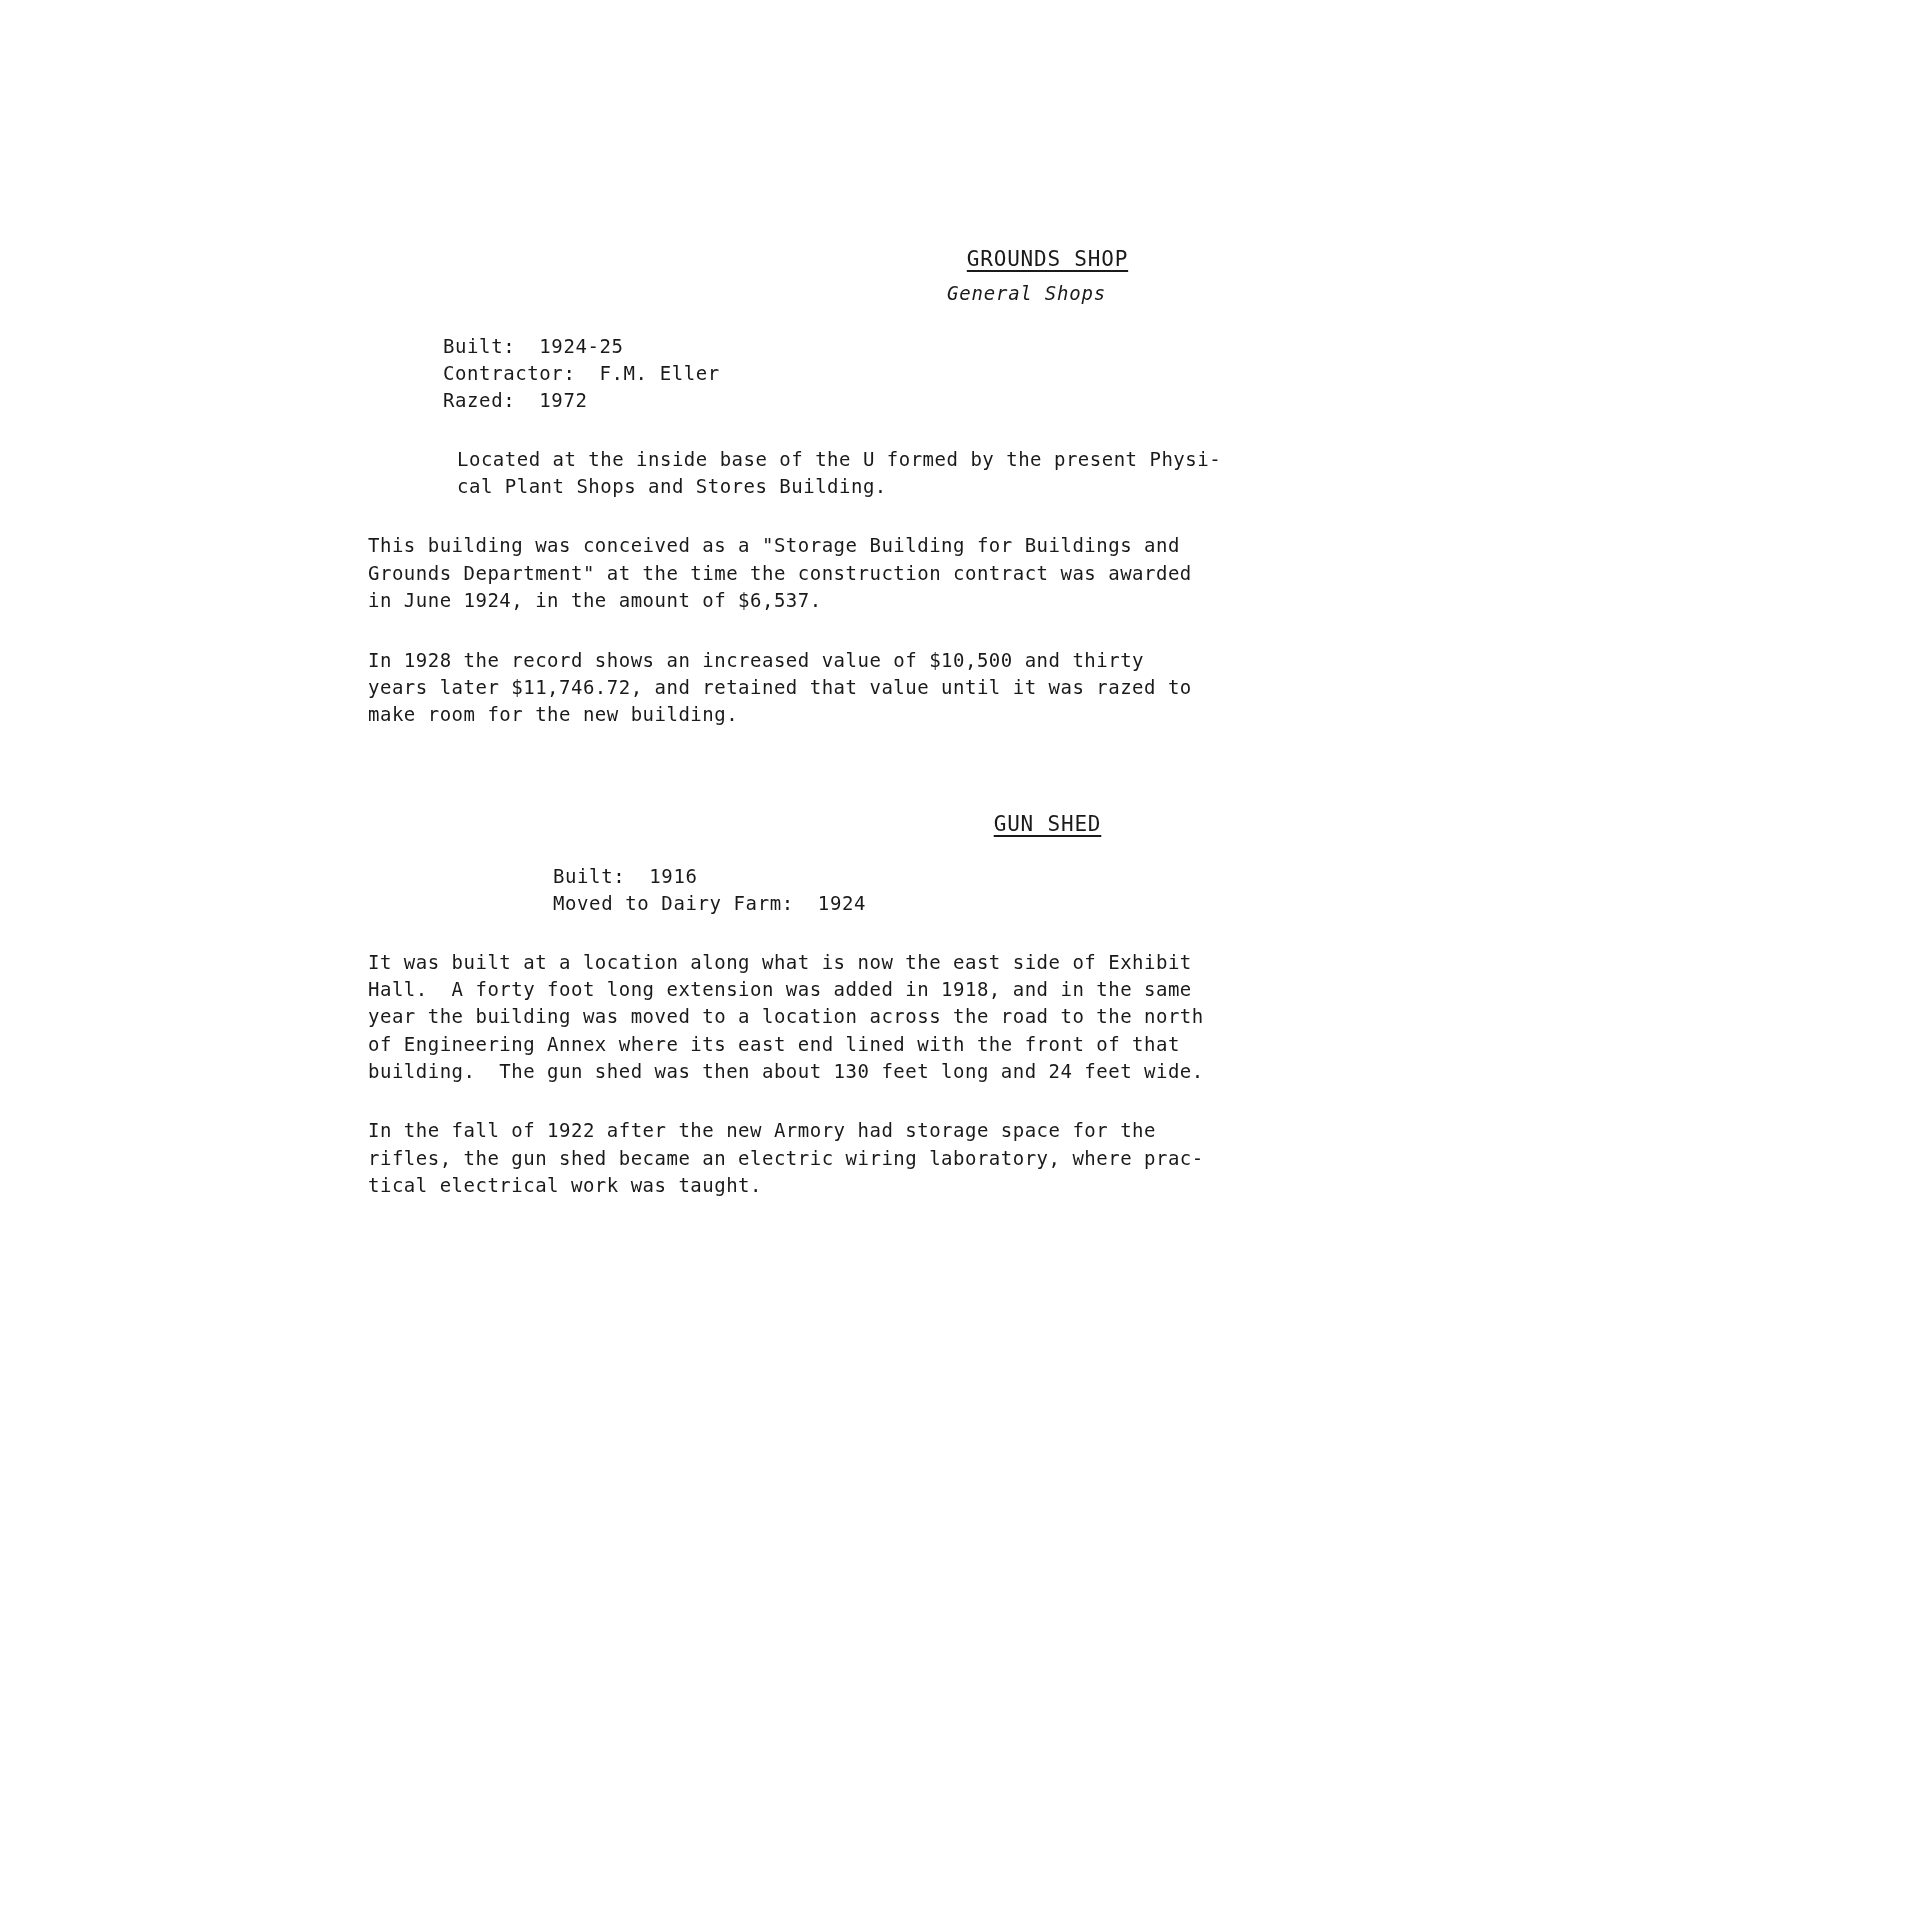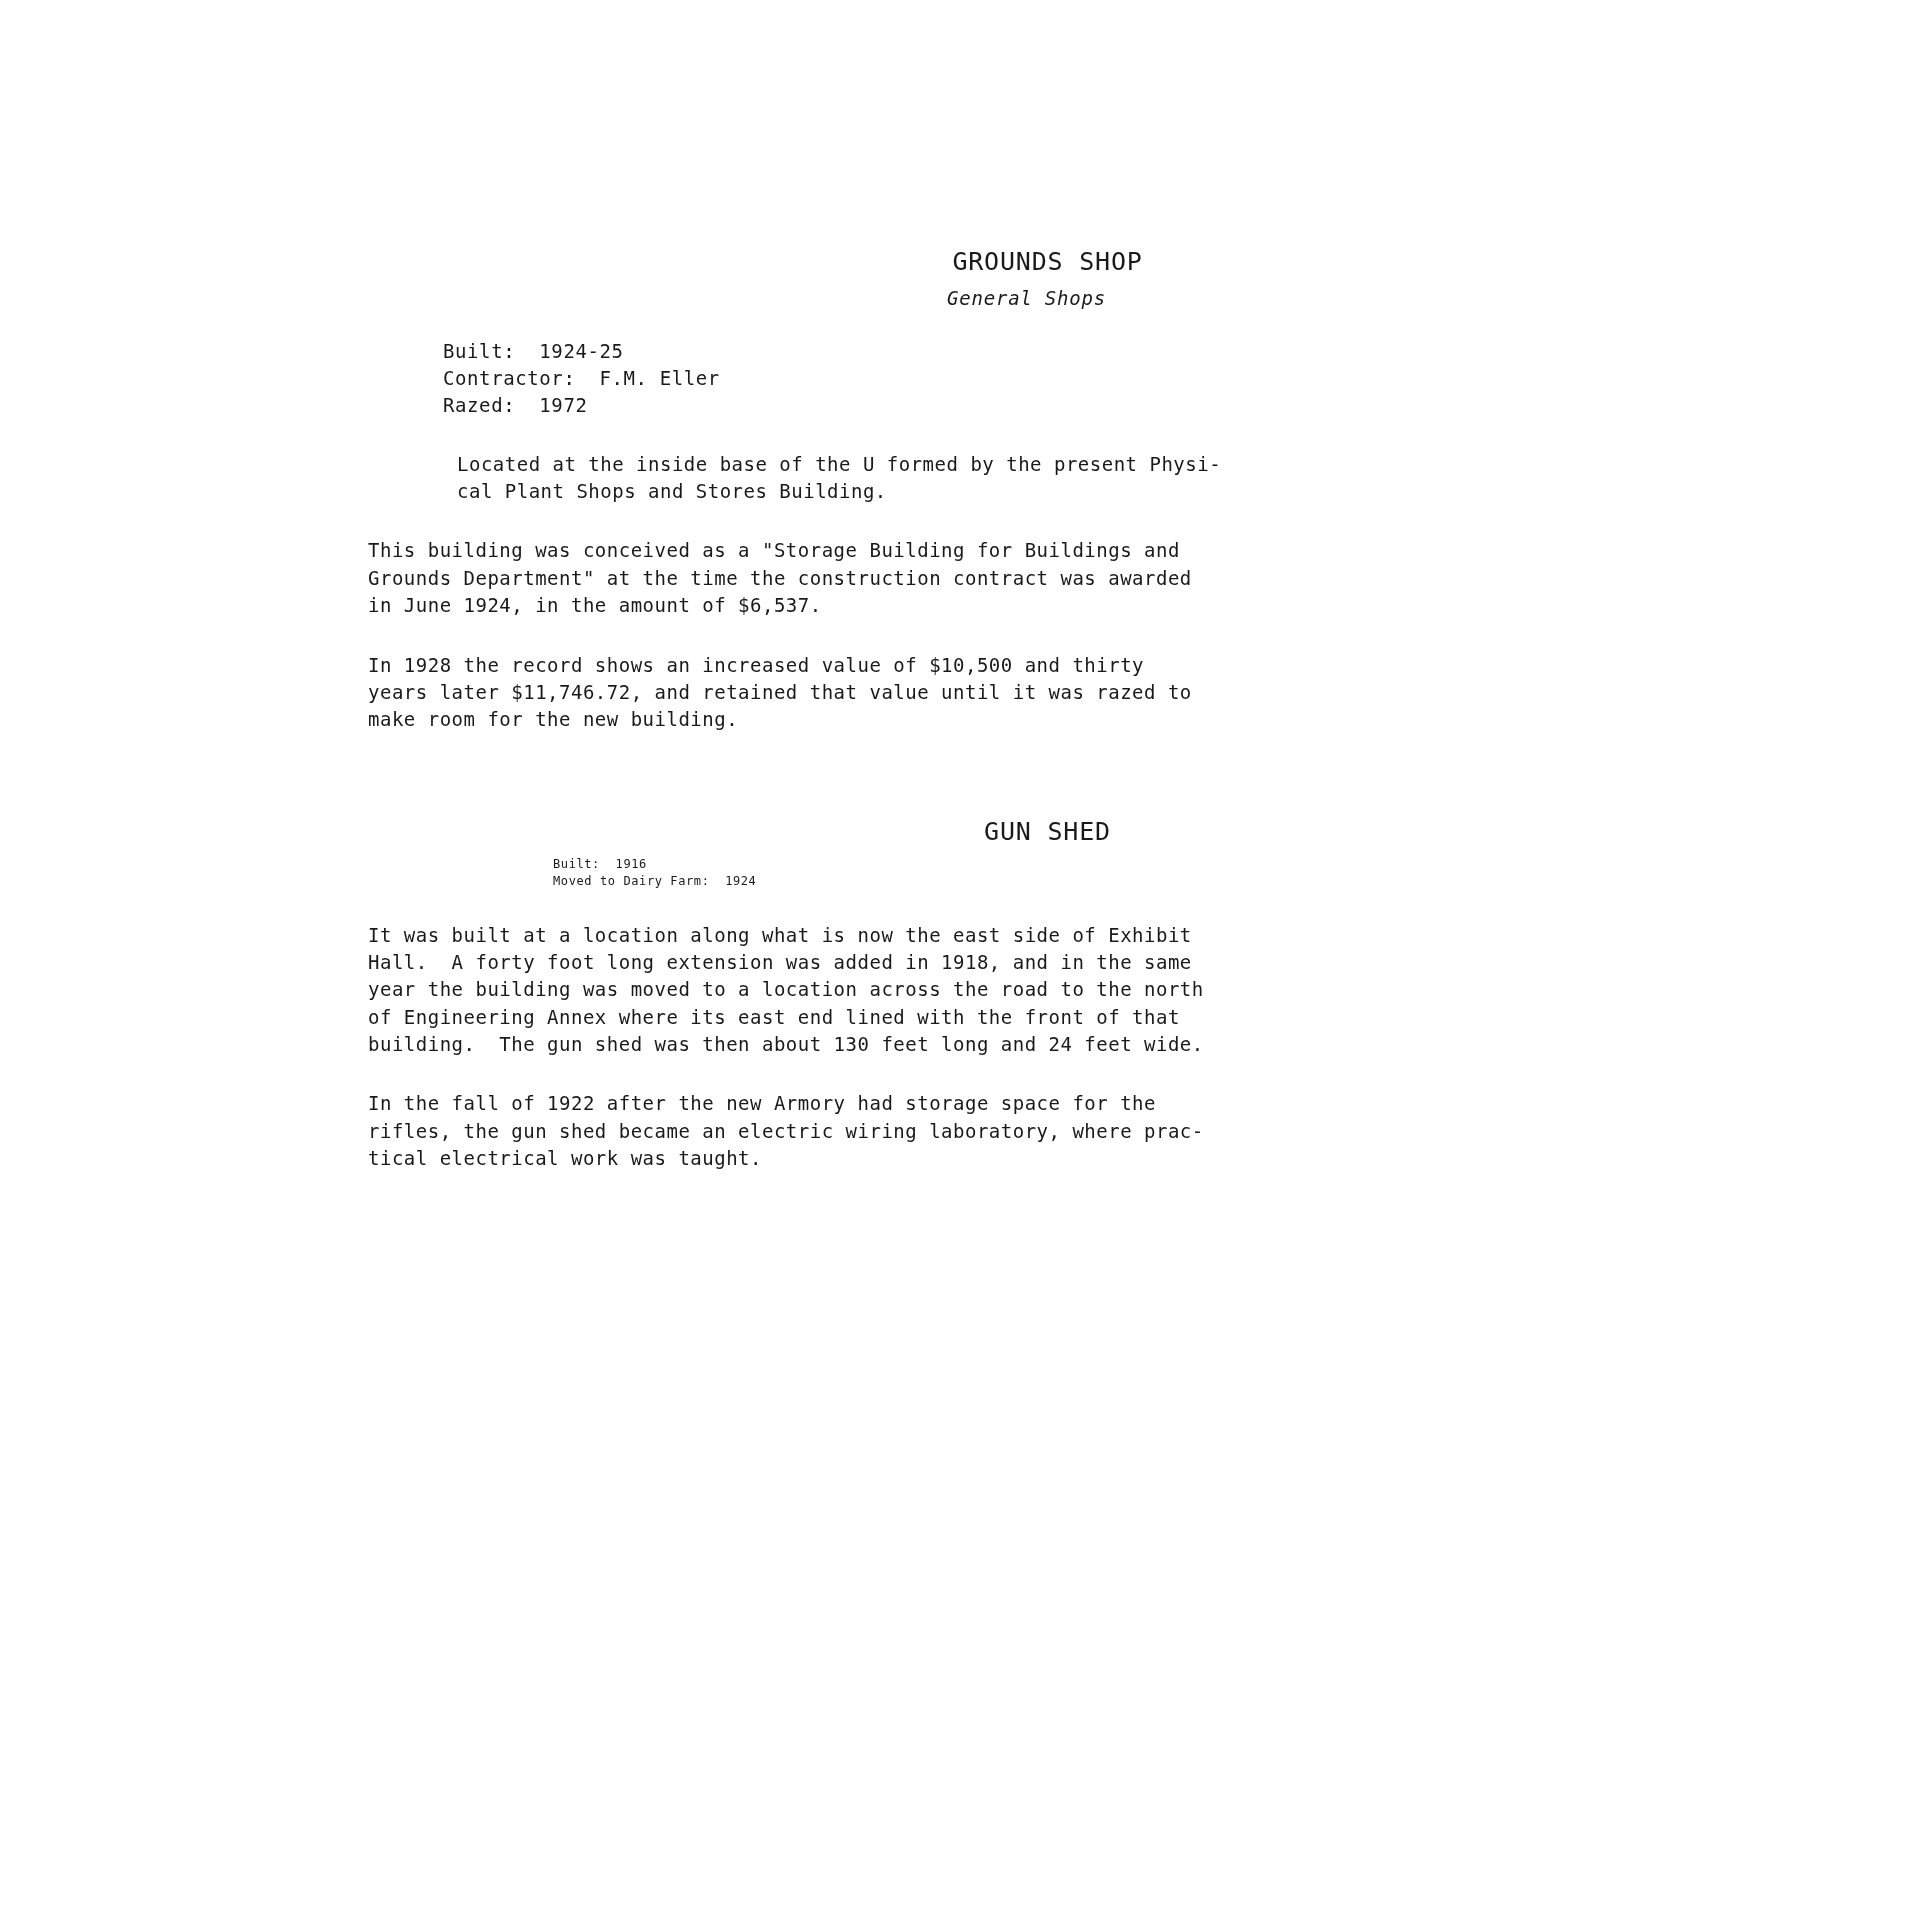--- a/index.html
+++ b/index.html
@@ -25,22 +25,23 @@
     position: absolute;
     left: 368px;
     top: 247px;
     width: 1317px;
   }
   .centered {
     text-align: center;
     font-style: italic;
   }
   .section-title {
-    font-size: 25px;
+    font-size: 21px;
     letter-spacing: 0.8px;
+    text-decoration: underline;
     text-underline-offset: 3.5px;
     display: inline-block;
     margin-left: 42px;
   }
   .subtitle {
     font-size: 19px;
     letter-spacing: 0.8px;
     margin-top: 10.8px;
   }
   .facts {
@@ -59,23 +60,23 @@
     white-space: pre-wrap;
   }
   .para.indent-first {
     text-indent: 0;
     margin-left: 89px;
   }
   .gap-large {
     height: 83px;
   }
   .facts2 {
-    margin-top: 10px;
+    margin-top: 27px;
     margin-left: 185px;
-    font-size: 12px;
+    font-size: 19px;
     line-height: 1.42;
     letter-spacing: 0.6px;
     white-space: pre;
   }
   .title-row {
     text-align: center;
   }
 </style>
 </head>
 <body>

